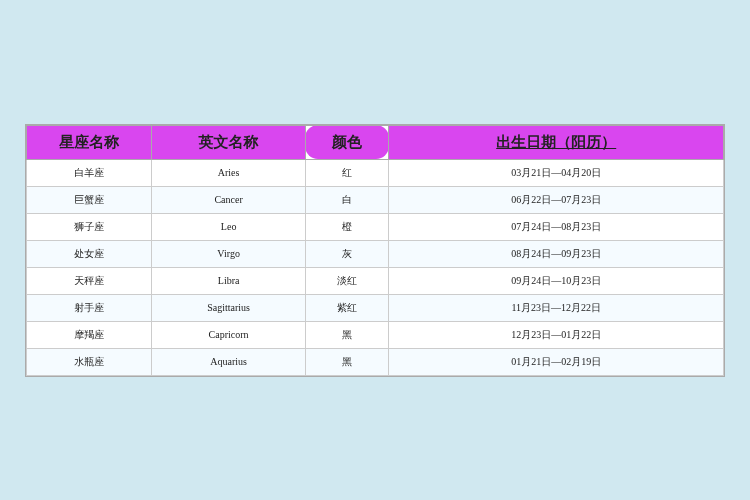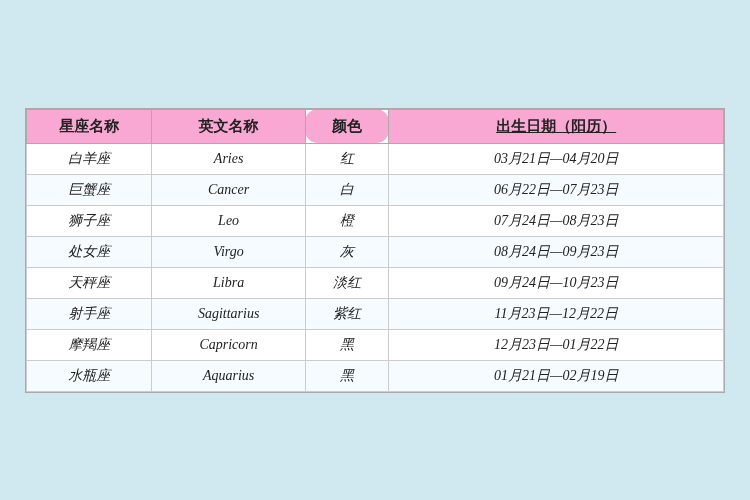--- a/index.html
+++ b/index.html
@@ -15,35 +15,34 @@
     .table-container {
       background: #fff;
       border: 1px solid #aaa;
       width: 700px;
     }
     table {
       width: 100%;
       border-collapse: collapse;
     }
     thead tr th {
-      background-color: #f9a8d4;
+      background-color: #d946ef;
       border: 1px solid #aaa;
       padding: 7px 10px;
       text-align: center;
       font-size: 15px;
       font-weight: bold;
       color: #222;
     }
     tbody tr td {
       border: 1px solid #ccc;
       padding: 6px 18px;
       text-align: center;
-      font-size: 14px;
+      font-size: 10px;
       color: #222;
-      font-style: italic;
     }
     tbody tr:nth-child(odd) {
       background-color: #ffffff;
     }
     tbody tr:nth-child(even) {
       background-color: #f5fbff;
     }
     .col-zh { width: 18%; }
     .col-en { width: 22%; }
     .col-color { width: 12%; border-radius: 13px; }

